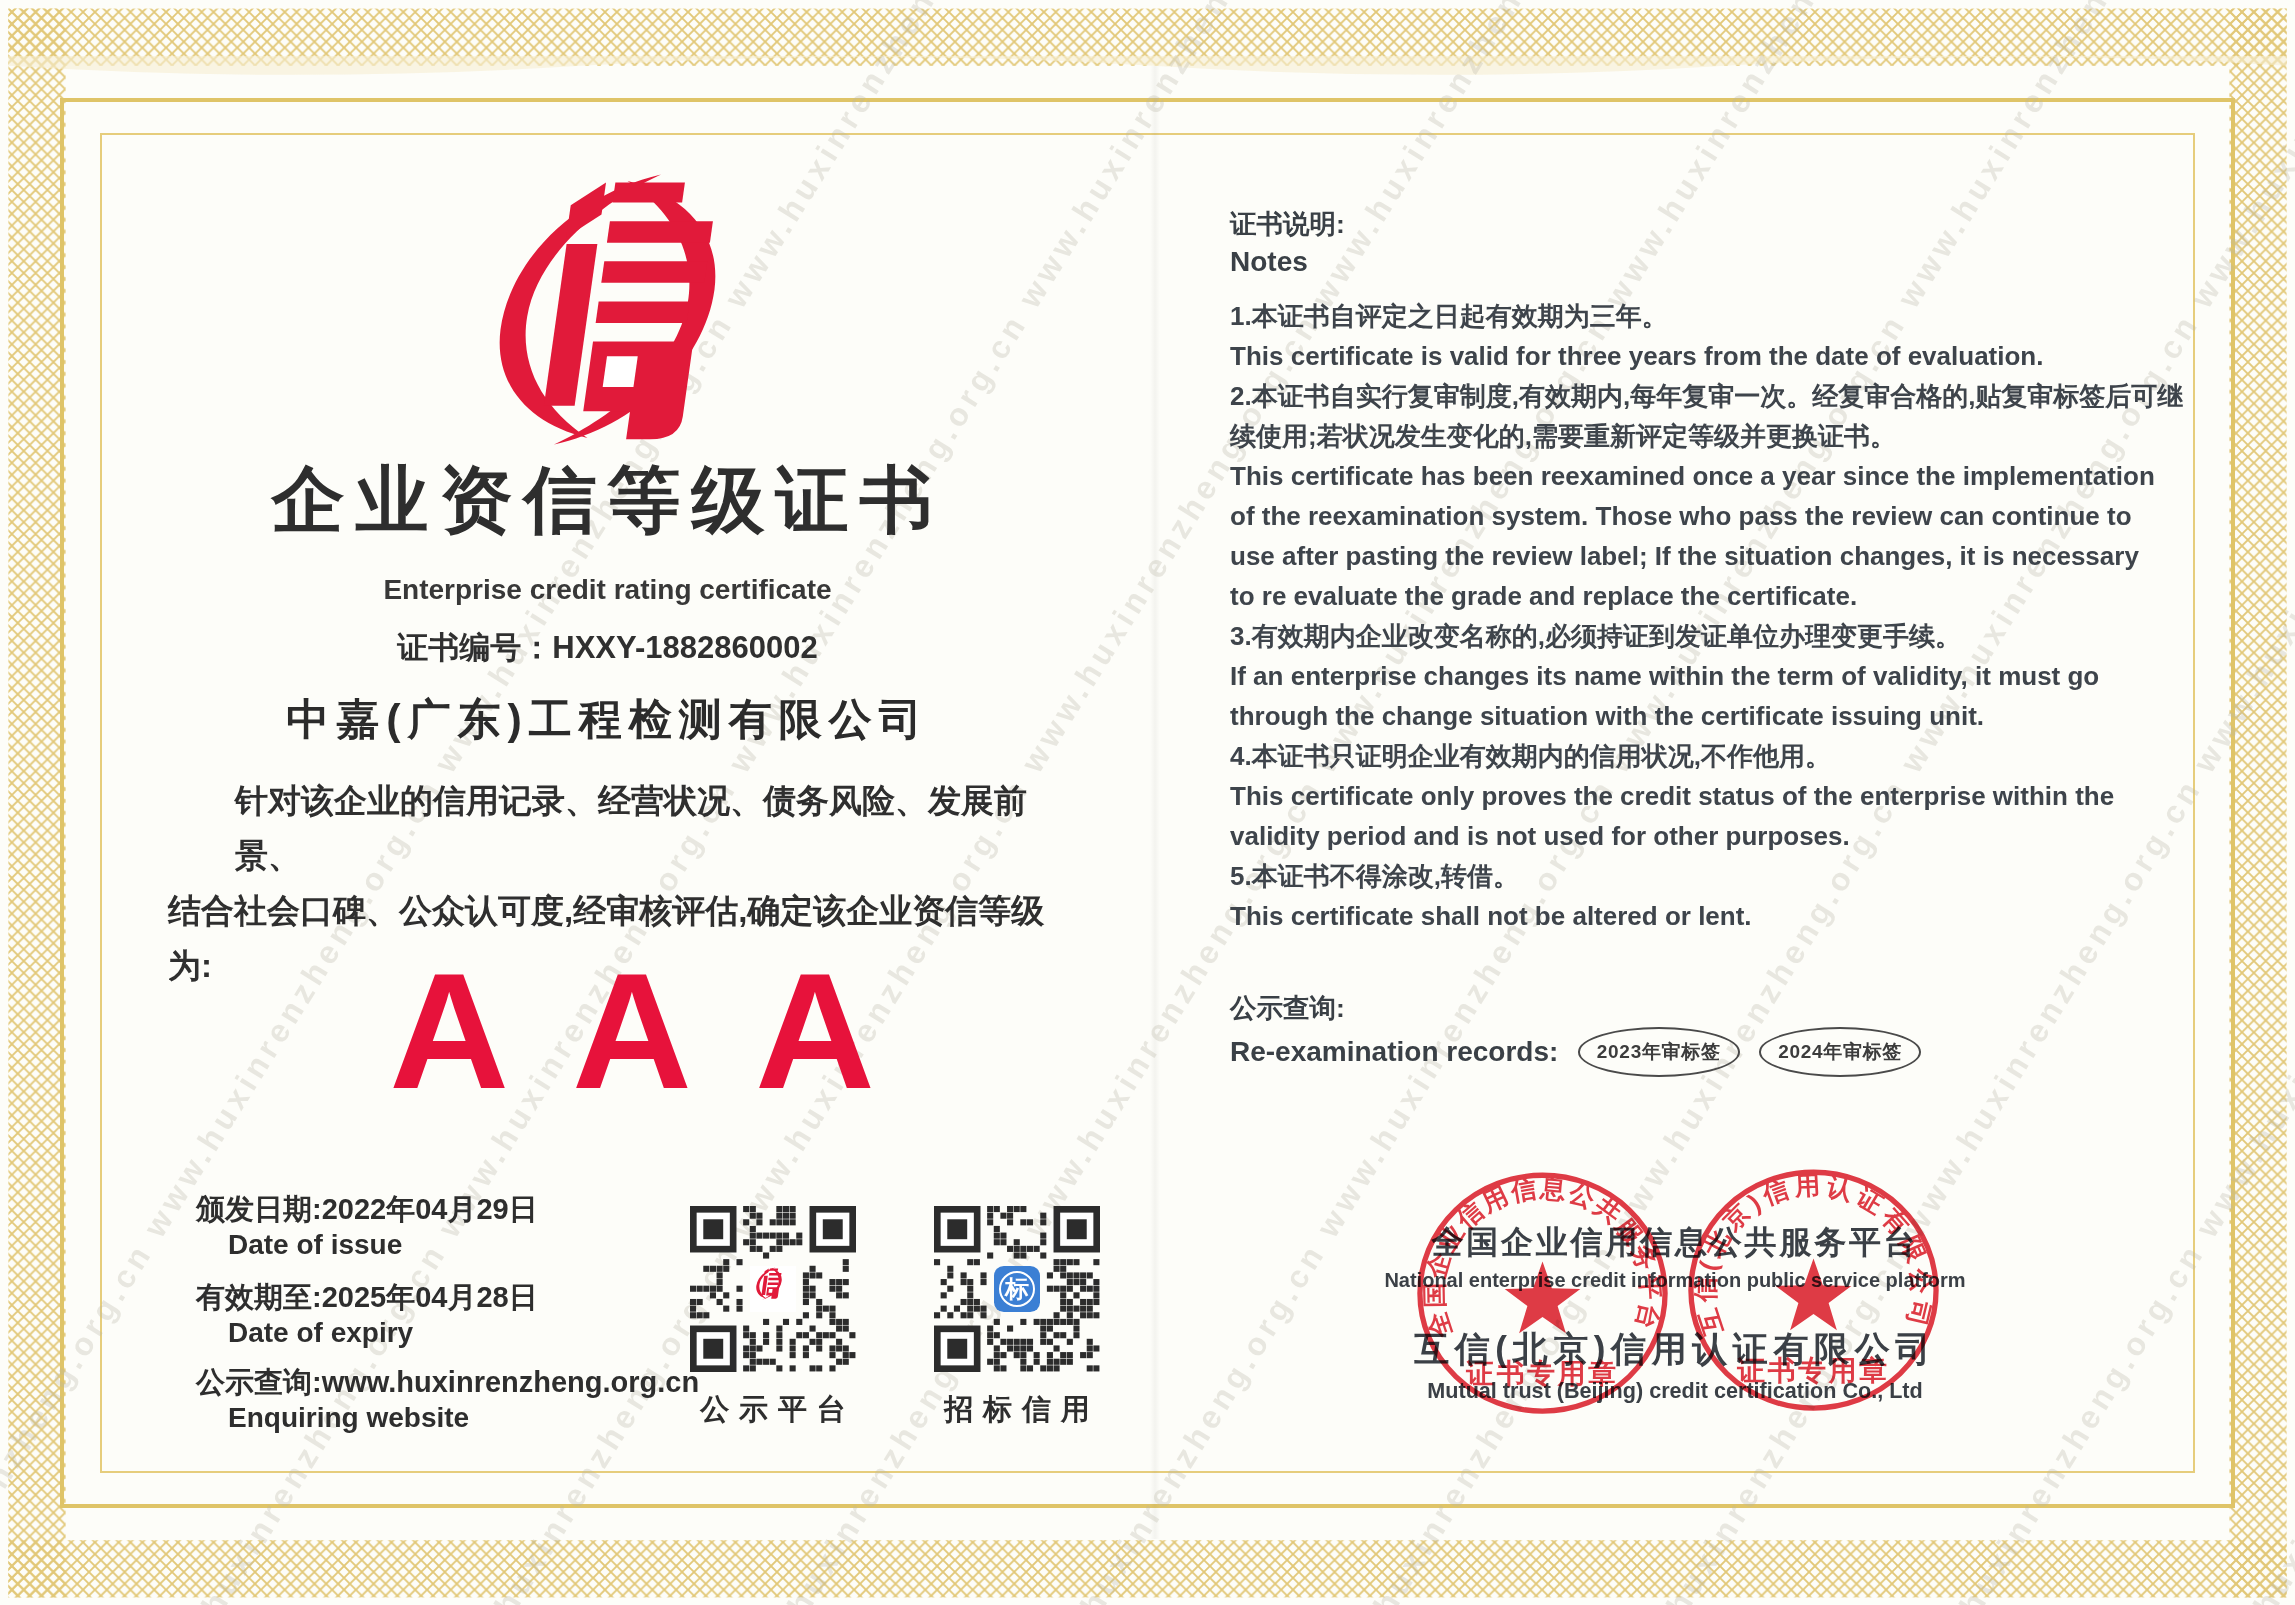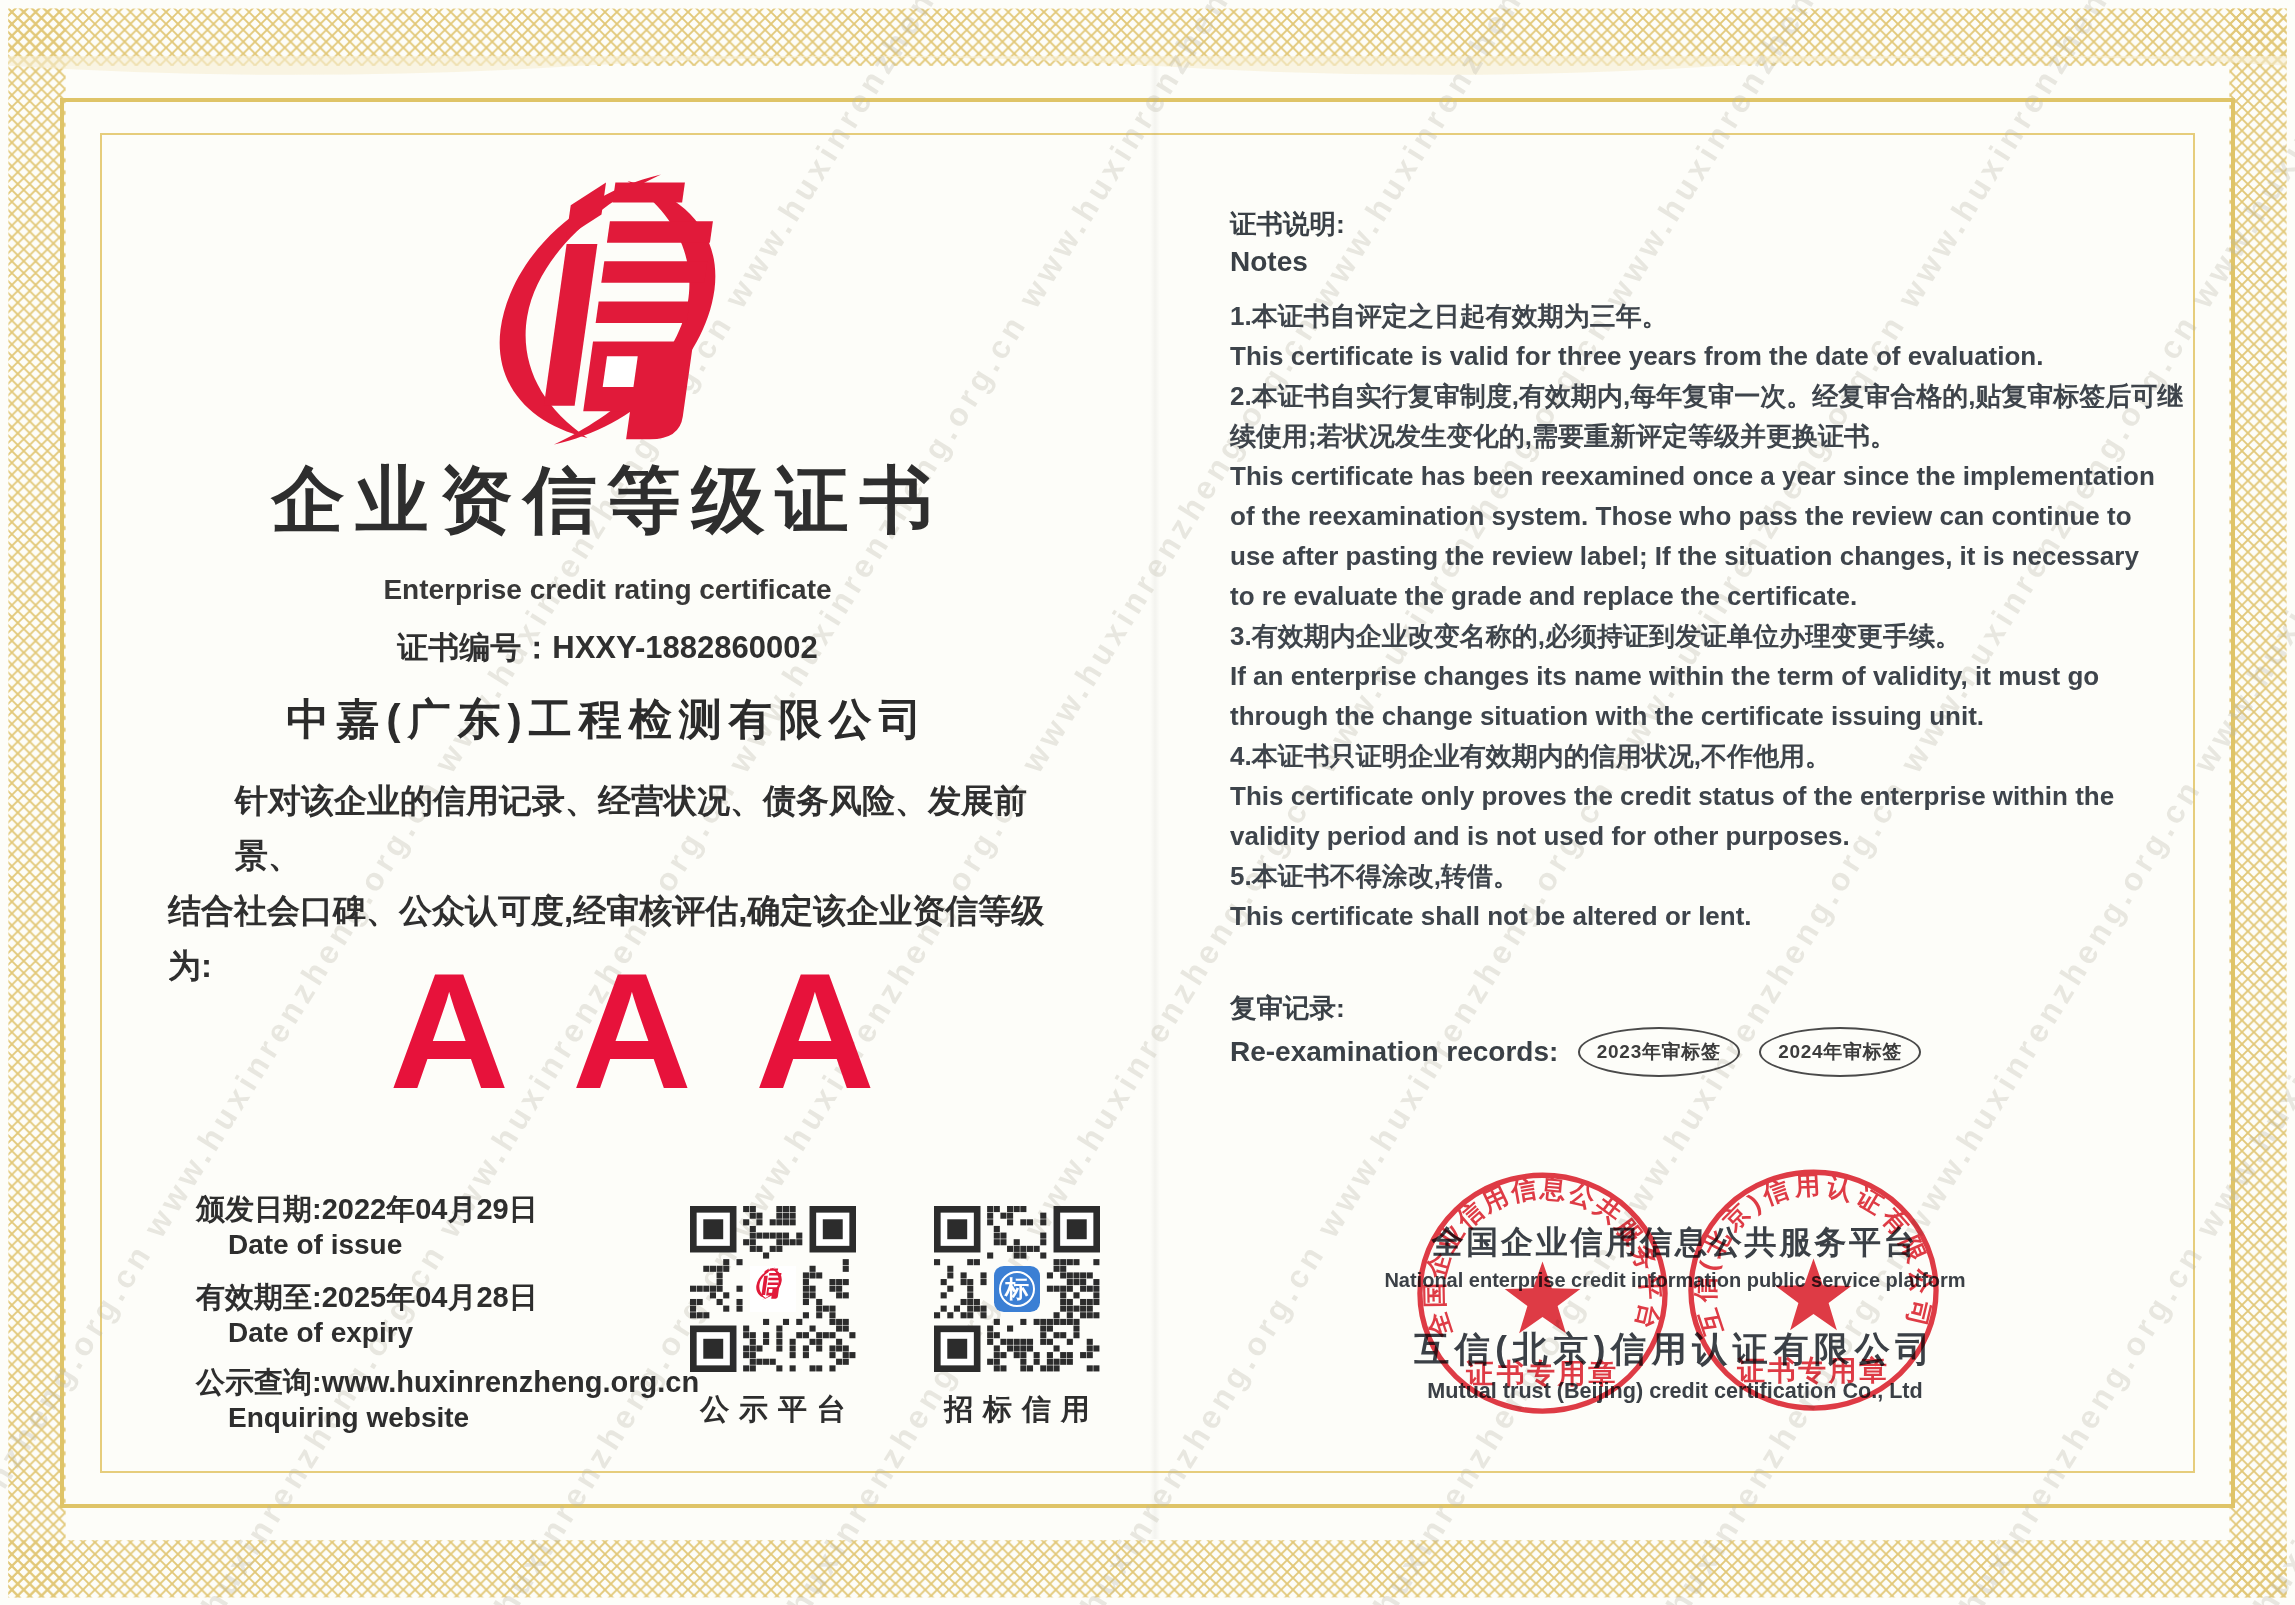--- a/index.html
+++ b/index.html
@@ -527,21 +527,21 @@
     <div class="note-line">3.有效期内企业改变名称的,必须持证到发证单位办理变更手续。</div>
     <div class="note-line">If an enterprise changes its name within the term of validity, it must go</div>
     <div class="note-line">through the change situation with the certificate issuing unit.</div>
     <div class="note-line">4.本证书只证明企业有效期内的信用状况,不作他用。</div>
     <div class="note-line">This certificate only proves the credit status of the enterprise within the</div>
     <div class="note-line">validity period and is not used for other purposes.</div>
     <div class="note-line">5.本证书不得涂改,转借。</div>
     <div class="note-line">This certificate shall not be altered or lent.</div>
   </div>
 
-  <div class="abs review-cn">复审记录:</div>
+  <div class="abs review-cn">公示查询:</div>
   <div class="abs review-row">
     <span>Re-examination records:</span>
     <span class="badge">2023年审标签</span>
     <span class="badge">2024年审标签</span>
   </div>
 
   <div class="abs ctr issuer-cn1">全国企业信用信息公共服务平台</div>
   <div class="abs ctr issuer-en1">National enterprise credit information public service platform</div>
   <div class="abs ctr issuer-cn2">互信(北京)信用认证有限公司</div>
   <div class="abs ctr issuer-en2">Mutual trust (Beijing) credit certification Co., Ltd</div>

